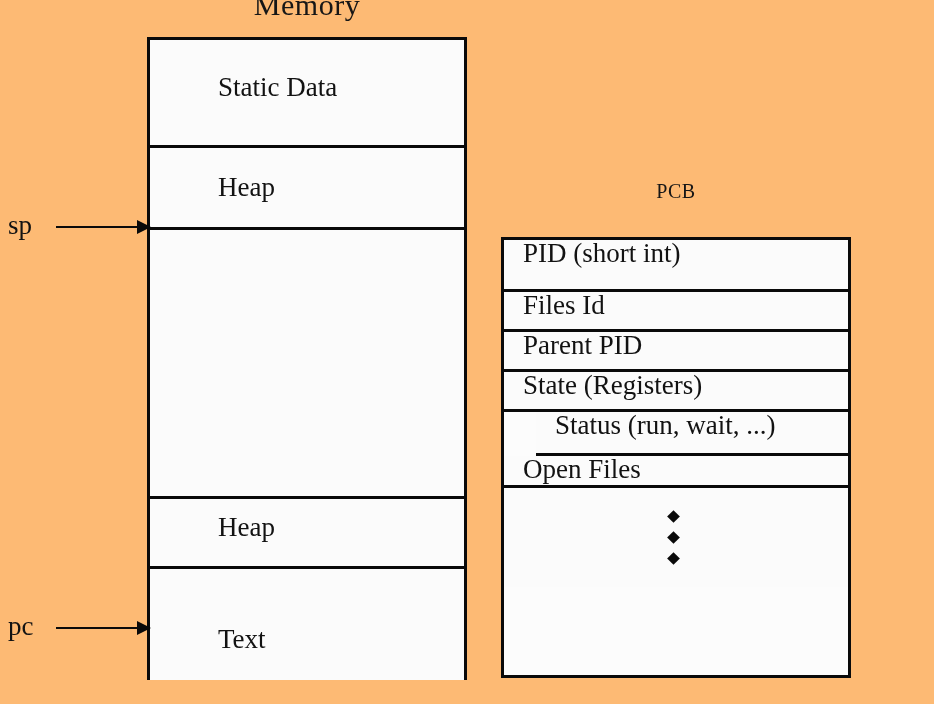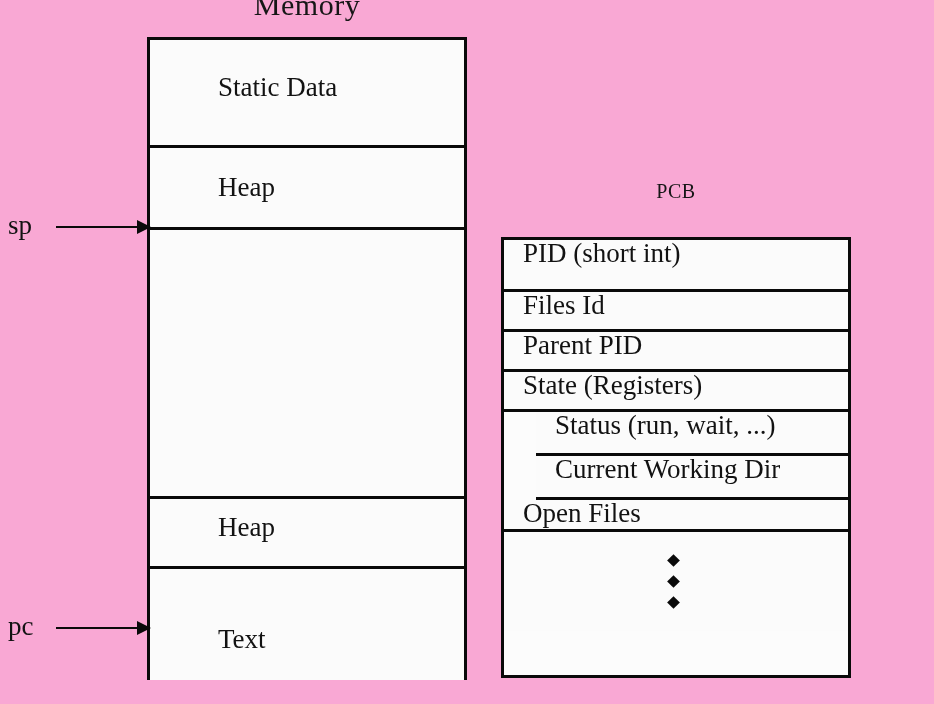--- a/index.html
+++ b/index.html
@@ -4,21 +4,21 @@
 <style>
   html, body {
     margin: 0;
     padding: 0;
     background: #ffffff;
   }
   #canvas {
     position: relative;
     width: 934px;
     height: 704px;
-    background: #f9a8d4;
+    background: #fdba74;
     font-family: "Liberation Serif", "DejaVu Serif", serif;
     color: #111111;
     overflow: hidden;
     text-decoration: underline;
   }
 
   
   .title {
     position: absolute;
     font-size: 30px;
@@ -203,23 +203,20 @@
     </div>
     <div class="pcb-row h40">
       <span class="pcb-row-text">Parent PID</span>
     </div>
     <div class="pcb-row h40">
       <span class="pcb-row-text">State (Registers)</span>
     </div>
     <div class="pcb-row h44">
       <span class="pcb-row-text">Status (run, wait, ...)</span>
     </div>
-    <div class="pcb-row h44">
-      <span class="pcb-row-text">Current Working Dir</span>
-    </div>
     <div class="pcb-row h32">
       <span class="pcb-row-text">Open Files</span>
     </div>
     <div class="pcb-row h99" id="pcb-ellipsis">
       <span class="vdots">
         <i></i>
         <i></i>
         <i></i>
       </span>
     </div>

